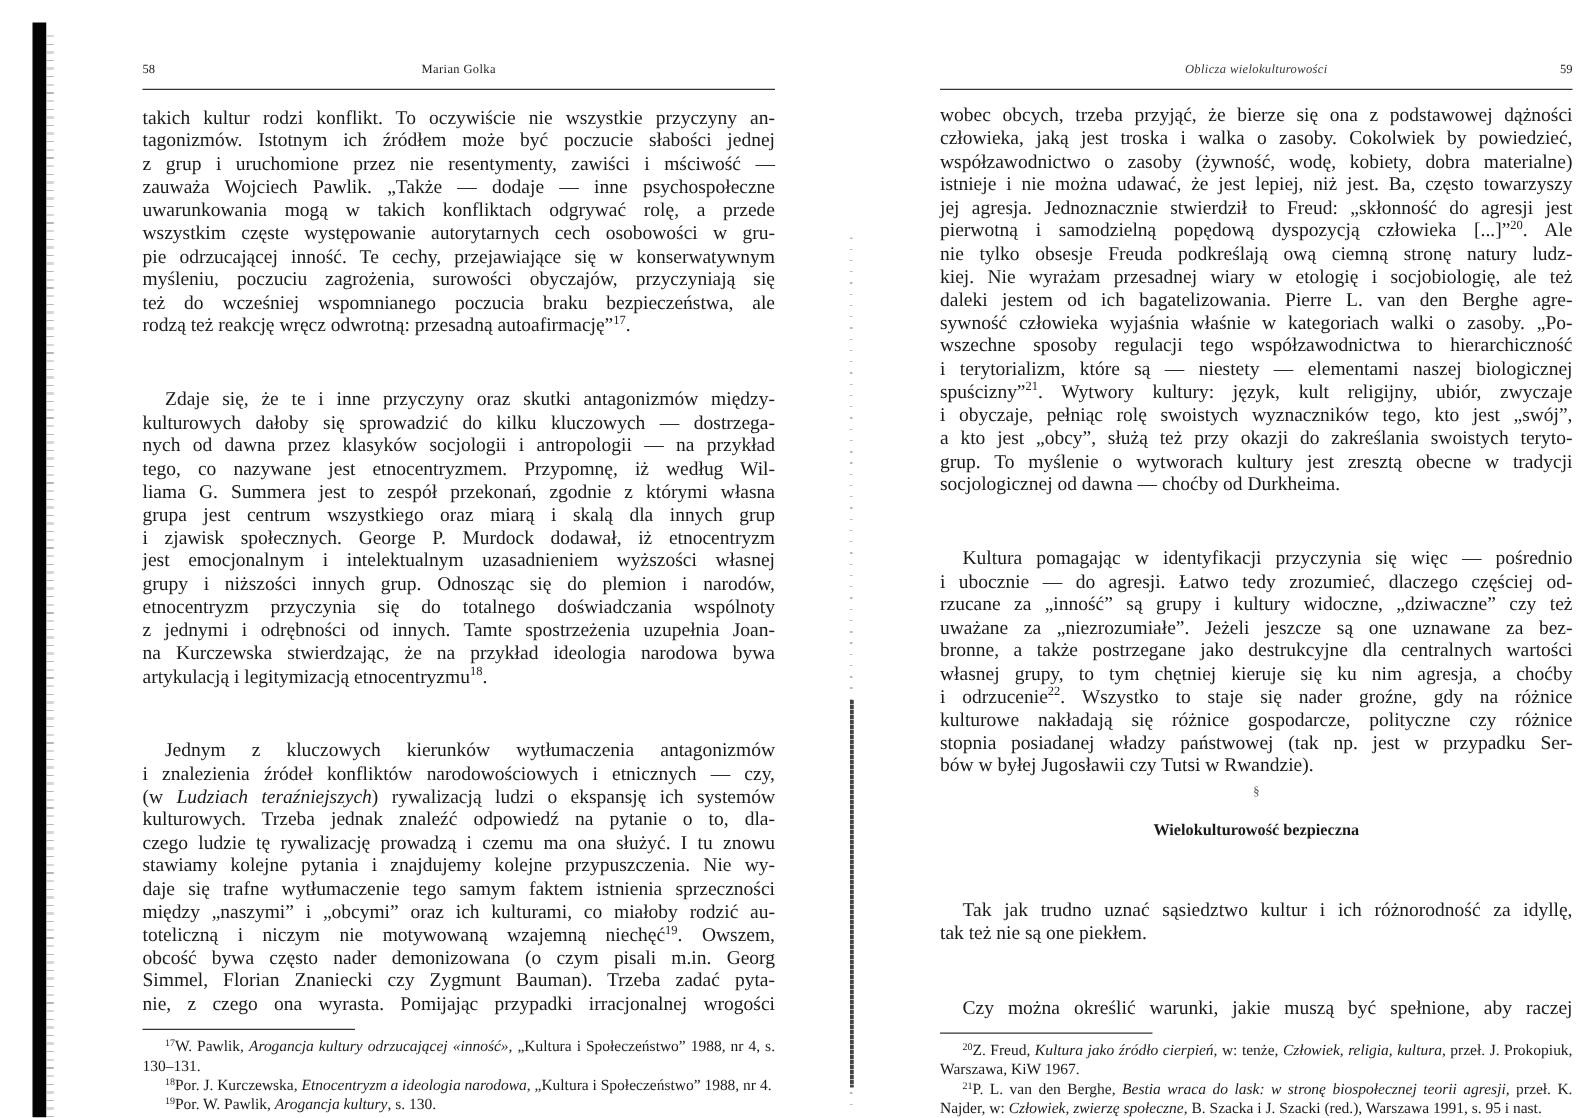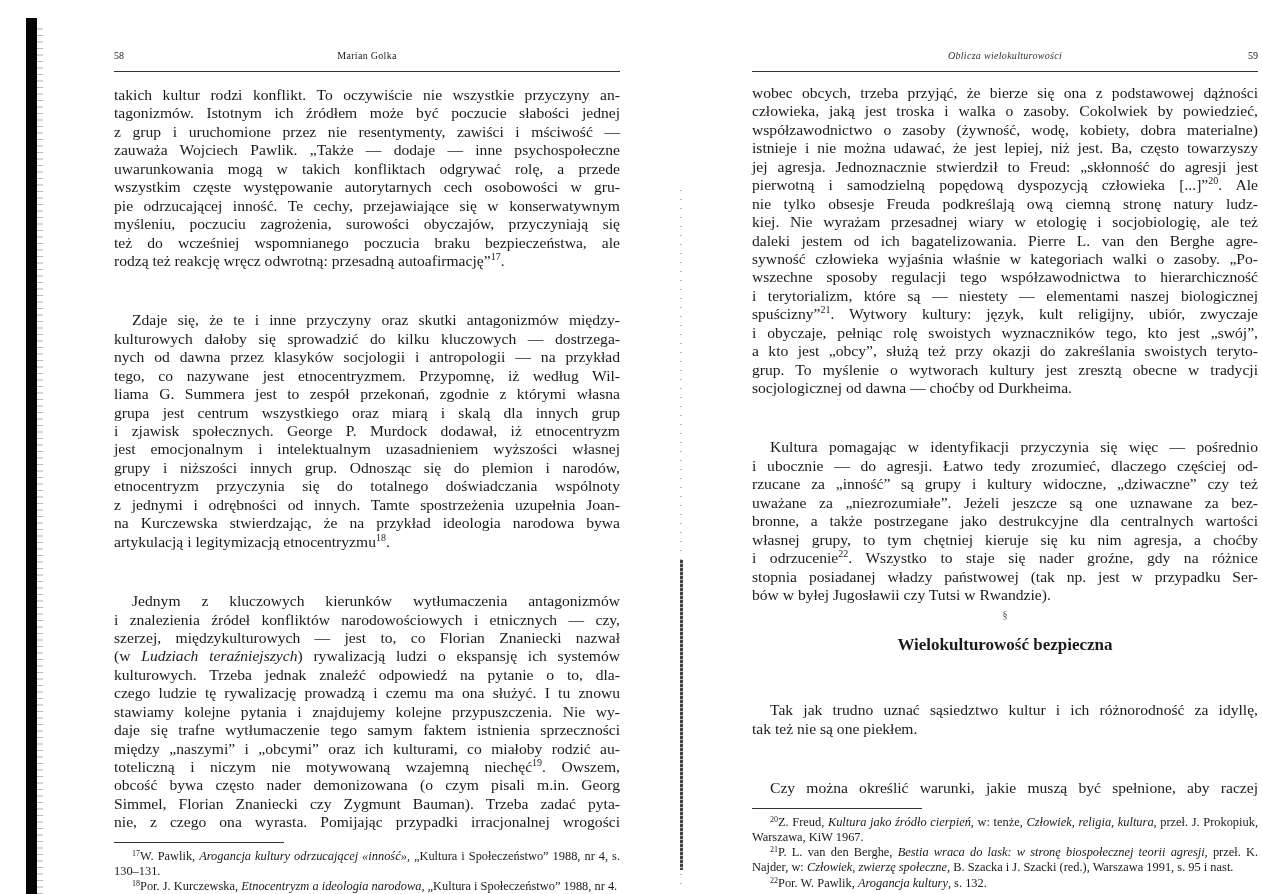--- a/index.html
+++ b/index.html
@@ -21,21 +21,21 @@
   .right .running-head .num { right: 0; }
   .running-head .title { position: absolute; top: 0; left: 0; right: 0; text-align: center; letter-spacing: .3px; }
   .right .running-head .title { font-style: italic; color: #333; }
   .head-rule { position: absolute; top: 71px; left: 0; width: 100%; height: 1px; background: #333; }
   .body-text { position: absolute; top: 86px; left: 0; width: 100%; font-size: 15.6px; line-height: 18.45px; }
   .right .body-text { top: 84px; }
   .line { white-space: nowrap; text-align: justify; text-align-last: justify; height: 18.45px; }
   .line.last { text-align-last: left; }
   .line.indent { padding-left: 18px; margin-top: 41px; }
   sup { font-size: 10px; line-height: 0; vertical-align: 6px; }
-  .heading { text-align: center; font-weight: bold; font-size: 17px; height: 30px; line-height: 30px; margin: 4px 0 4px 0; }
+  .heading { text-align: center; font-weight: bold; font-size: 13px; height: 30px; line-height: 30px; margin: 4px 0 4px 0; }
   .marker { text-align: center; height: 22px; line-height: 22px; font-size: 10px; color: #555; }
   .fn-rule { width: 170px; height: 1px; background: #333; margin: 10px 0 6px 0; }
   .footnotes { font-size: 12.4px; line-height: 15.2px; }
   .footnotes .fn { text-indent: 18px; text-align: justify; }
   .footnotes sup { font-size: 8px; vertical-align: 4px; }
   i, em { font-style: italic; }
 </style>
 </head>
 <body>
 
@@ -70,21 +70,20 @@
         <div class="line">grupa jest centrum wszystkiego oraz miarą i skalą dla innych grup</div>
         <div class="line">i zjawisk społecznych. George P. Murdock dodawał, iż etnocentryzm</div>
         <div class="line">jest emocjonalnym i intelektualnym uzasadnieniem wyższości własnej</div>
         <div class="line">grupy i niższości innych grup. Odnosząc się do plemion i narodów,</div>
         <div class="line">etnocentryzm przyczynia się do totalnego doświadczania wspólnoty</div>
         <div class="line">z jednymi i odrębności od innych. Tamte spostrzeżenia uzupełnia Joan-</div>
         <div class="line">na Kurczewska stwierdzając, że na przykład ideologia narodowa bywa</div>
         <div class="line last">artykulacją i legitymizacją etnocentryzmu<sup>18</sup>.</div>
         <div class="line indent">Jednym z kluczowych kierunków wytłumaczenia antagonizmów</div>
         <div class="line">i znalezienia źródeł konfliktów narodowościowych i etnicznych — czy,</div>
-        <div class="line">szerzej, międzykulturowych — jest to, co Florian Znaniecki nazwał</div>
         <div class="line">(w <i>Ludziach teraźniejszych</i>) rywalizacją ludzi o ekspansję ich systemów</div>
         <div class="line">kulturowych. Trzeba jednak znaleźć odpowiedź na pytanie o to, dla-</div>
         <div class="line">czego ludzie tę rywalizację prowadzą i czemu ma ona służyć. I tu znowu</div>
         <div class="line">stawiamy kolejne pytania i znajdujemy kolejne przypuszczenia. Nie wy-</div>
         <div class="line">daje się trafne wytłumaczenie tego samym faktem istnienia sprzeczności</div>
         <div class="line">między „naszymi” i „obcymi” oraz ich kulturami, co miałoby rodzić au-</div>
         <div class="line">toteliczną i niczym nie motywowaną wzajemną niechęć<sup>19</sup>. Owszem,</div>
         <div class="line">obcość bywa często nader demonizowana (o czym pisali m.in. Georg</div>
         <div class="line">Simmel, Florian Znaniecki czy Zygmunt Bauman). Trzeba zadać pyta-</div>
         <div class="line">nie, z czego ona wyrasta. Pomijając przypadki irracjonalnej wrogości</div>
@@ -123,20 +122,21 @@
         <div class="line">a kto jest „obcy”, służą też przy okazji do zakreślania swoistych teryto-</div>
         <div class="line">grup. To myślenie o wytworach kultury jest zresztą obecne w tradycji</div>
         <div class="line last">socjologicznej od dawna — choćby od Durkheima.</div>
         <div class="line indent">Kultura pomagając w identyfikacji przyczynia się więc — pośrednio</div>
         <div class="line">i ubocznie — do agresji. Łatwo tedy zrozumieć, dlaczego częściej od-</div>
         <div class="line">rzucane za „inność” są grupy i kultury widoczne, „dziwaczne” czy też</div>
         <div class="line">uważane za „niezrozumiałe”. Jeżeli jeszcze są one uznawane za bez-</div>
         <div class="line">bronne, a także postrzegane jako destrukcyjne dla centralnych wartości</div>
         <div class="line">własnej grupy, to tym chętniej kieruje się ku nim agresja, a choćby</div>
         <div class="line">i odrzucenie<sup>22</sup>. Wszystko to staje się nader groźne, gdy na różnice</div>
+        <div class="line">kulturowe nakładają się różnice gospodarcze, polityczne czy różnice</div>
         <div class="line">stopnia posiadanej władzy państwowej (tak np. jest w przypadku Ser-</div>
         <div class="line last">bów w byłej Jugosławii czy Tutsi w Rwandzie).</div>
       </div>
     <div class="marker">§</div>
     <div class="heading">Wielokulturowość bezpieczna</div>
     <div id="right-lines-b">
         <div class="line indent">Tak jak trudno uznać sąsiedztwo kultur i ich różnorodność za idyllę,</div>
         <div class="line last">tak też nie są one piekłem.</div>
         <div class="line indent">Czy można określić warunki, jakie muszą być spełnione, aby raczej</div>
       </div>

